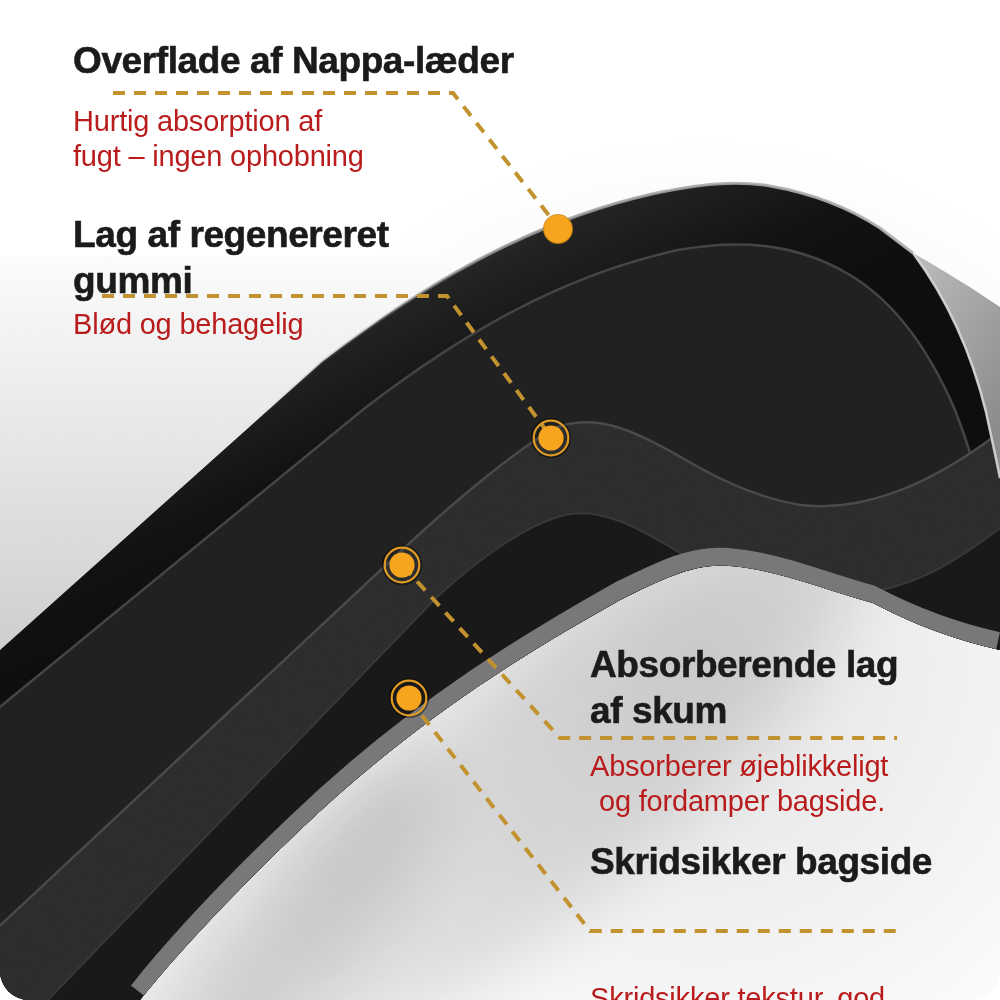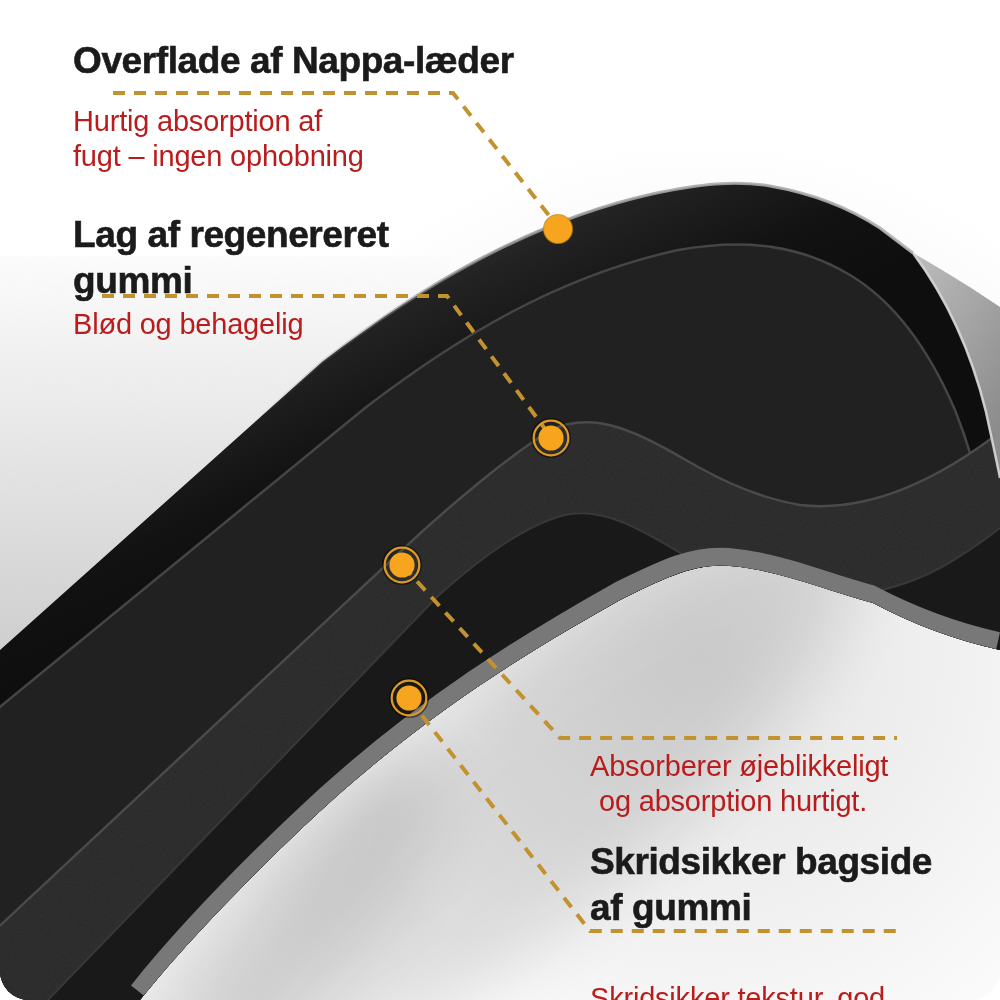--- a/index.html
+++ b/index.html
@@ -172,27 +172,28 @@
 
   <div class="callout c2-title">
     <div class="t-line">Lag af regenereret</div>
     <div class="t-line">gummi</div>
   </div>
   <div class="callout c2-body">
     <div class="b-line">Blød og behagelig</div>
   </div>
 
   <div class="callout c3-title">
+    <div class="t-line">Absorberende lag</div>
+    <div class="t-line">af skum</div>
   </div>
   <div class="callout c3-body">
     <div class="b-line">Absorberer øjeblikkeligt</div>
-    <div class="b-line indent">og absorption hurtigt.</div>
+    <div class="b-line indent">og fordamper bagside.</div>
   </div>
 
   <div class="callout c4-title">
     <div class="t-line">Skridsikker bagside</div>
-    <div class="t-line">af gummi</div>
   </div>
   <div class="callout c4-body">
     <div class="b-line">Skridsikker tekstur, god</div>
   </div>
 
 </div>
 
 </body></html>

